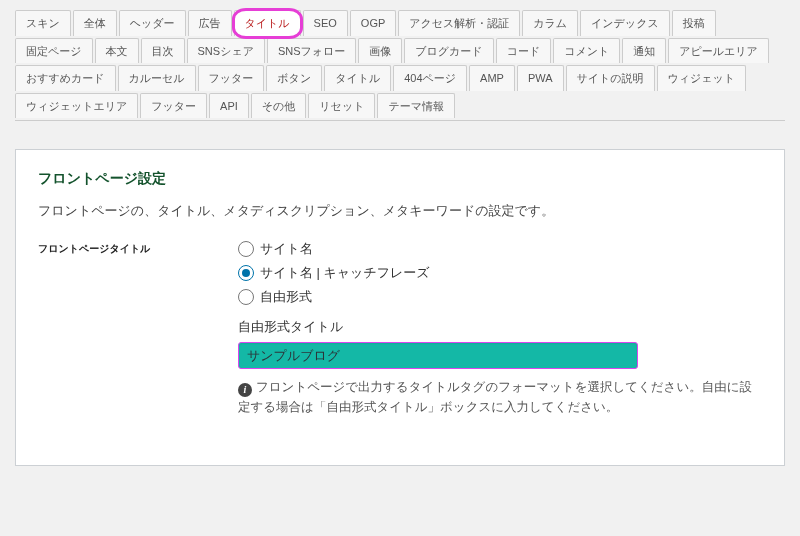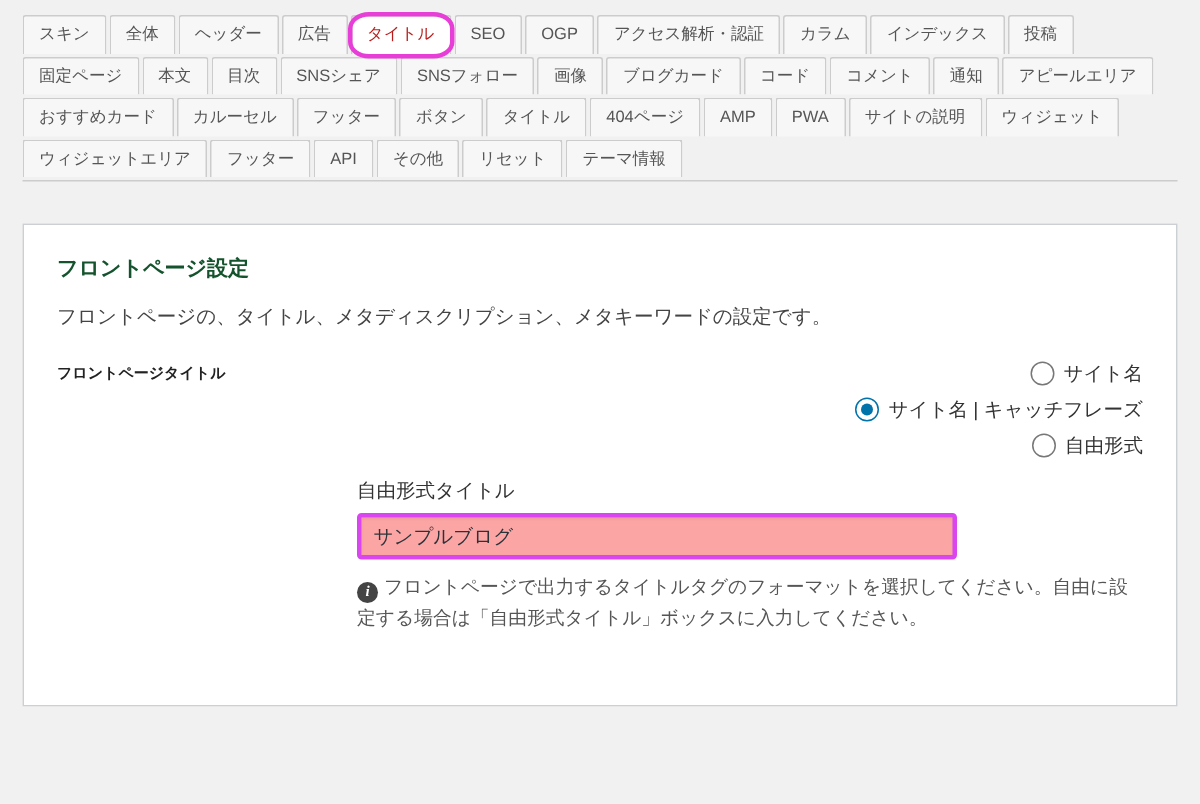--- a/index.html
+++ b/index.html
@@ -85,21 +85,20 @@
     .form-control-col {
       flex: 1;
     }
     .radio-group label {
       display: flex;
       align-items: center;
       margin-bottom: 6px;
       font-size: 13px;
       color: #333;
       cursor: pointer;
-      justify-content: flex-end;
     }
     .radio-group input[type="radio"] {
       appearance: none;
       width: 16px;
       height: 16px;
       border: 1px solid #777;
       border-radius: 50%;
       margin-right: 6px;
       position: relative;
       cursor: pointer;
@@ -120,23 +119,23 @@
       font-size: 13px;
       color: #333;
       margin-top: 12px;
       margin-bottom: 6px;
     }
     input[type="text"] {
       width: 100%;
       max-width: 400px;
       padding: 5px 8px;
       font-size: 13px;
-      border: 3px solid #d946ef;
+      border: 1px solid #d946ef;
       border-radius: 3px;
-      background: #fca5a5;
+      background: #14b8a6;
       color: #2c3338;
       box-shadow: inset 0 1px 2px rgba(0,0,0,.07);
     }
     input[type="text"]::placeholder {
       color: #888;
     }
     .help {
       font-size: 12.5px;
       color: #555;
       margin-top: 8px;

